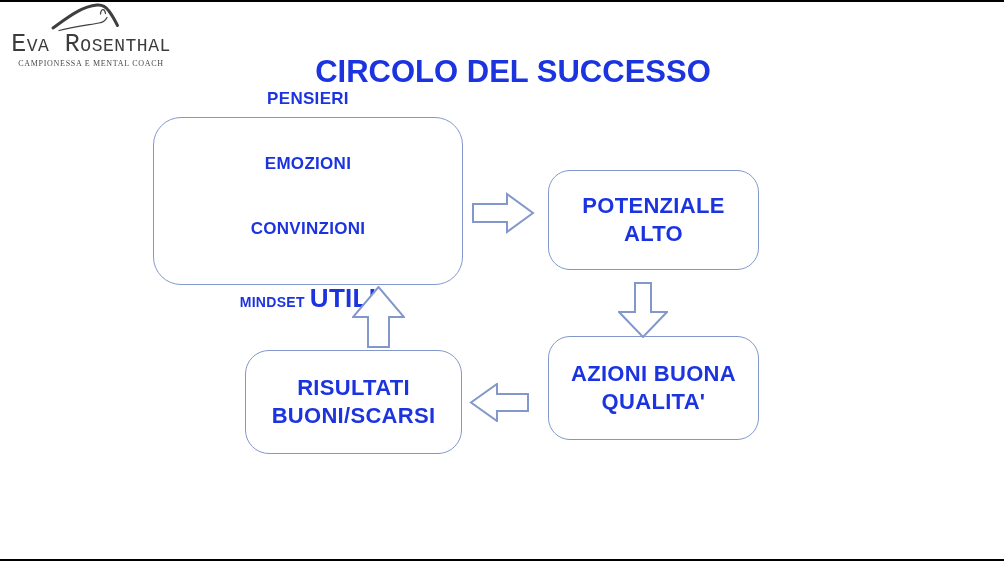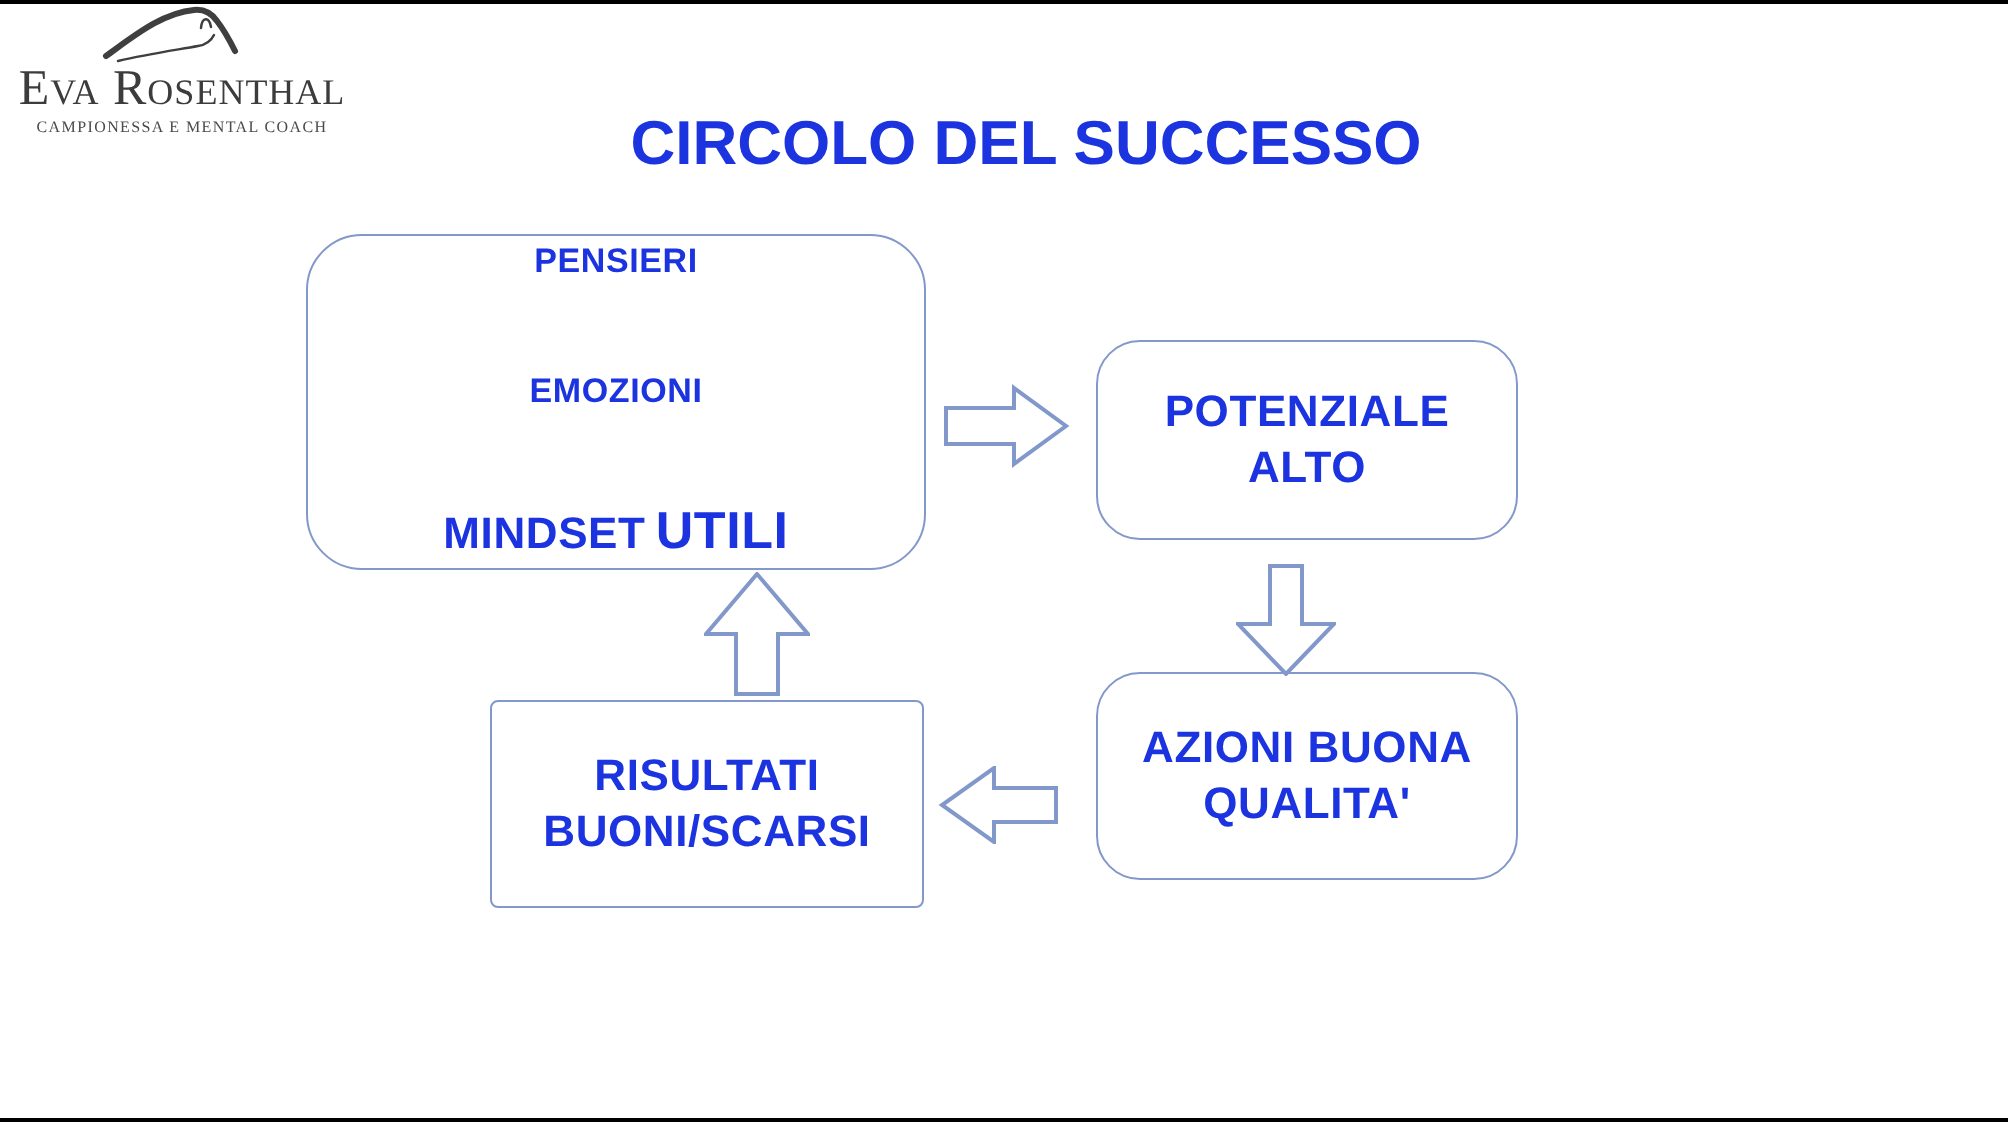--- a/index.html
+++ b/index.html
@@ -30,21 +30,21 @@
     text-align: center;
     color: #3c3c3c;
   }
   .logo-horse {
     display: block;
     margin: 0 auto;
     width: 84px;
     height: 31px;
   }
   .logo-name {
-    font-family: Liberation Serif, serif;
+    font-family: Liberation Mono, monospace;
     font-variant: small-caps;
     font-size: 25px;
     line-height: 24px;
     letter-spacing: 0.5px;
     color: #3c3c3c;
     white-space: nowrap;
   }
   .logo-tagline {
     font-family: "Liberation Serif", serif;
     font-size: 8px;
@@ -91,42 +91,42 @@
   }
   .box-mindset .ln {
     font-size: 17px;
     line-height: 25px;
     letter-spacing: 0.3px;
   }
   .box-mindset .ln-mixed {
     margin-top: 2px;
     line-height: 30px;
   }
-  .box-mindset .ln-mixed .sm { font-size: 22px; }
+  .box-mindset .ln-mixed .sm { font-size: 14px; }
   .box-mindset .ln-mixed .lg { font-size: 26px; }
 
   .box-two-line .ln {
     font-size: 22px;
     line-height: 28px;
     letter-spacing: 0.3px;
   }
   .box-potenziale {
     left: 548px; top: 170px;
     width: 209px; height: 98px;
     border-radius: 22px;
   }
   .box-azioni {
     left: 548px; top: 336px;
     width: 209px; height: 102px;
     border-radius: 22px;
   }
   .box-risultati {
     left: 245px; top: 350px;
     width: 215px; height: 102px;
-    border-radius: 4px;
+    border-radius: 24px;
   }
 
   
   .arrow { position: absolute; }
   .arrow-right { left: 472px; top: 192px; width: 63px; height: 42px; }
   .arrow-down  { left: 618px; top: 282px; width: 50px; height: 56px; }
   .arrow-left  { left: 469px; top: 383px; width: 60px; height: 39px; }
   .arrow-up    { left: 352px; top: 286px; width: 53px; height: 62px; }
   .arrow polygon {
     fill: #ffffff;
@@ -155,20 +155,21 @@
     </svg>
     <div class="logo-name">Eva Rosenthal</div>
     <div class="logo-tagline">CAMPIONESSA E MENTAL COACH</div>
   </div>
 
   <h1 class="title">CIRCOLO DEL SUCCESSO</h1>
 
   <div class="box box-mindset">
     <div class="ln">PENSIERI</div>
     <div class="ln">EMOZIONI</div>
+    <div class="ln">CONVINZIONI</div>
     <div class="ln ln-mixed">
       <span class="sm">MINDSET</span>
       <span class="lg">UTILI</span>
     </div>
   </div>
 
   <div class="box box-two-line box-potenziale">
     <div class="ln">POTENZIALE</div>
     <div class="ln">ALTO</div>
   </div>

